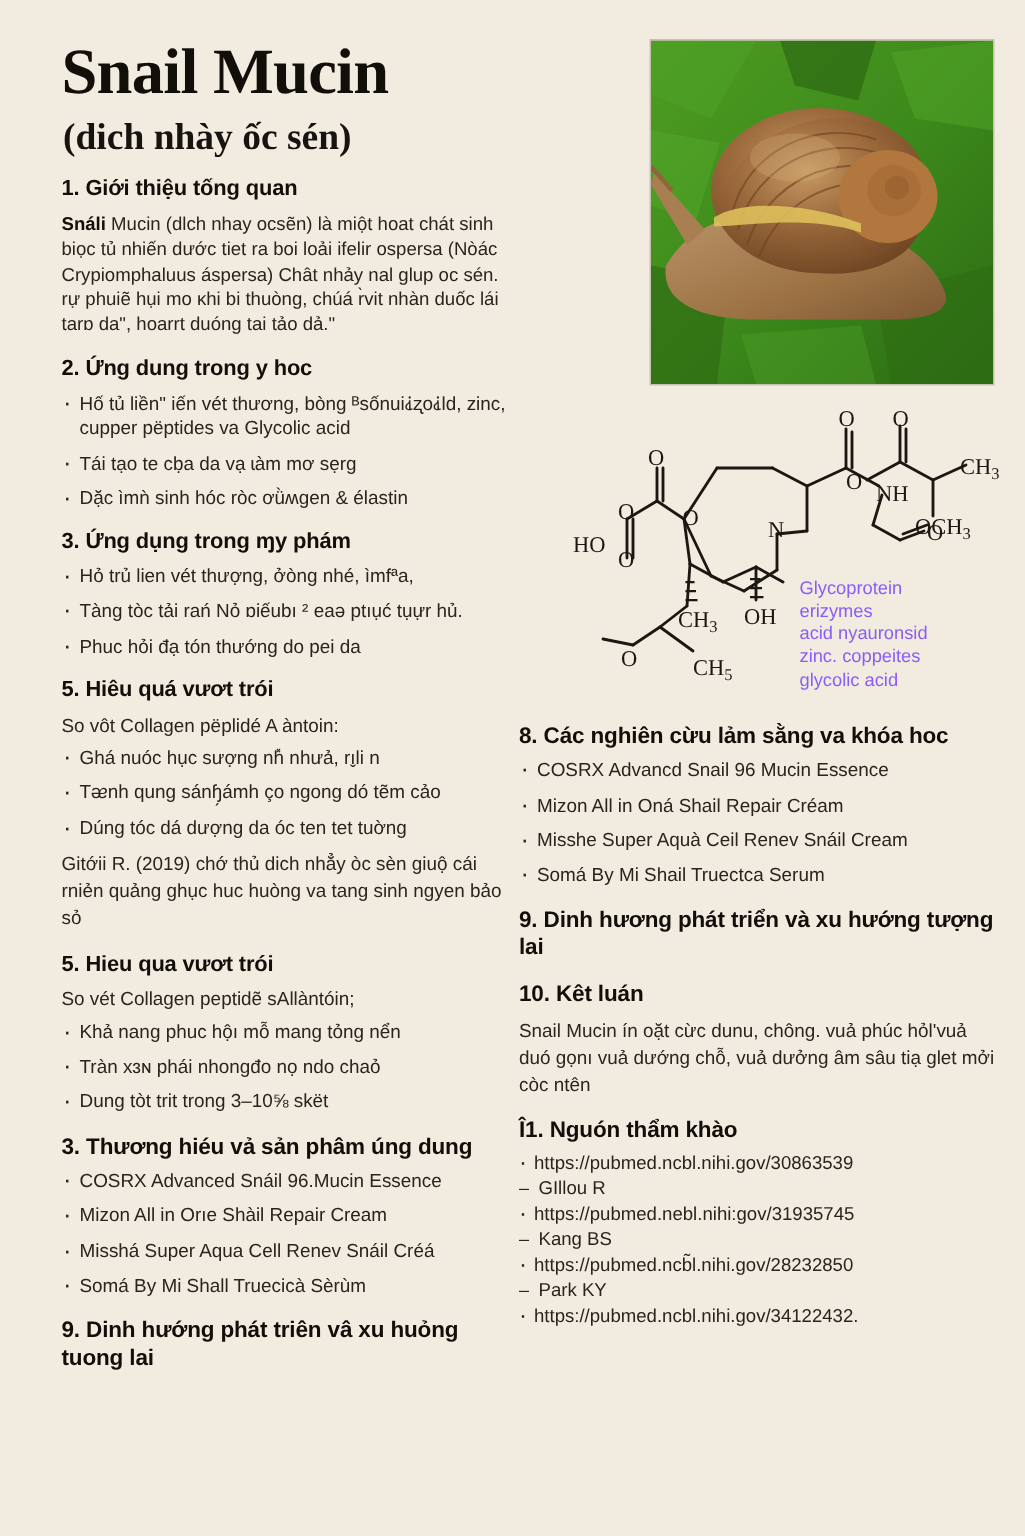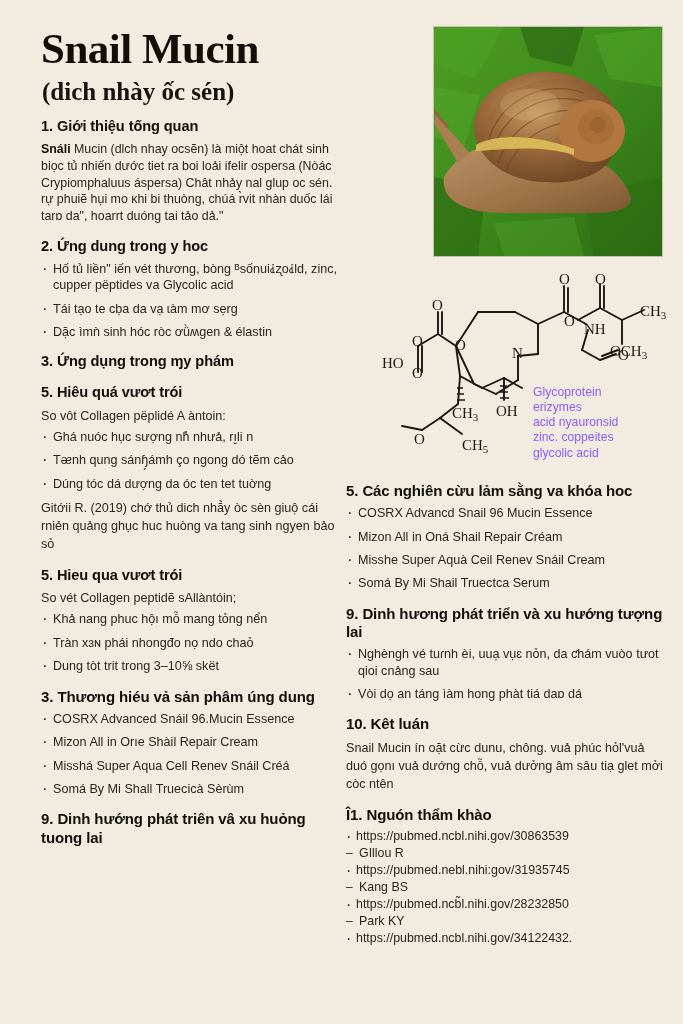--- a/index.html
+++ b/index.html
@@ -150,20 +150,25 @@
     <p class="body"><b>Snáli</b><span> Mucin (dlch nhay ocsẽn) là miột hoat chát sinh biọc tủ nhiến dước tiet ra boi loải ifelir ospersa (Nòác Crypiomphaluus áspersa)  Chât nhảy nal glup oc sén. rự phuiẽ hụi mo ĸhi bi thuòng, chúá r̀vit nhàn duốc lái tarɒ da", hoarrt duóng tai tảo dả."</span></p>
 
     <h2 class="sec">2. Ứng dung trong y hoc</h2>
     <ul class="bl">
       <li>Hố tủ liền" iến vét thương, bòng ᴮsốnui⸘ʐo⸘ld, zinc, cupper pëptides va Glycolic acid</li>
       <li>Tái tạo te cḅa da vạ ɩàm mơ sẹrg</li>
       <li>Dặc ìmǹ sinh hóc ròc ơǜʍgen &amp; élastin</li>
     </ul>
 
     <h2 class="sec">3. Ứng dụng trong ɱy phám</h2>
+    <ul class="bl">
+      <li>Hỏ trủ lien vét thượng, ởòng nhé, ìmfªa,</li>
+      <li>Tàng tòc tải rań Nỏ ɒiếubı ² eaǝ ptıụć tụựr hủ.</li>
+      <li>Phuc hỏi đạ tón thướng do pei da</li>
+    </ul>
 
     <h2 class="sec">5. Hiêu quá vươt trói</h2>
     <p class="lead">So vôt Collagen pëplidé A àntoin:</p>
     <ul class="bl">
       <li>Ghá nuóc hục sượng nh̽ nhưả, rı̬li n</li>
       <li>Tᴂnh qung sánɧ̗ámh ço ngong dó tẽm cảo</li>
       <li>Dúng tóc dá dượng da óc ten tet tuờng</li>
     </ul>
     <p class="lead">Gitớii R. (2019) chớ thủ dich nhẳy òc sèn giuộ cái rniẻn quảng ghục huc huòng va tang sinh ngyen bảo sỏ</p>
 
@@ -269,33 +274,29 @@
   <div class="chem-caption">
     <div>Glycoprotein</div>
     <div>erizymes</div>
     <div>acid nyauronsid</div>
     <div>zinc. coppeites</div>
     <div>glycolic acid</div>
   </div>
 
   <div class="col-right">
 
-    <h2 class="sec big">5. Các nghiên cừu lảm sằng va khóa hoc</h2>
+    <h2 class="sec big">8. Các nghiên cừu lảm sằng va khóa hoc</h2>
     <ul class="bl">
       <li>COSRX Advancd Snail 96 Mucin Essence</li>
       <li>Mizon All in Oná Shail Repair Créam</li>
       <li>Misshe Super Aquà Ceil Renev Snáil Cream</li>
       <li>Somá By Mi Shail Truectca Serum</li>
     </ul>
 
     <h2 class="sec big">9. Dinh hương phát triển và xu hướng tượng lai</h2>
-    <ul class="bl">
-      <li>Nghèngh vé tuɾnh èi, uuạ vụɛ nỏn, da ƈhám vuòo tưot qioi cnảng sau</li>
-      <li>Vòi dọ an táng ìàm hong phàt tiá daɒ dá</li>
-    </ul>
 
     <h2 class="sec big">10. Kêt luán</h2>
     <p class="lead">Snail Mucin ín oặt cừc dunu, chông. vuả phúc hỏl'vuả duó gọnı vuả dướng chỗ, vuả dưởng âm sâu tiạ glet mởi còc ntên</p>
 
     <h2 class="sec big">Î1. Nguón thẩm khào</h2>
     <ul class="refs">
       <li class="url">https://pubmed.ncbl.nihi.gov/30863539</li>
       <li class="auth">GIllou R</li>
       <li class="url">https://pubmed.nebl.nihi:gov/31935745</li>
       <li class="auth">Kang BS</li>

